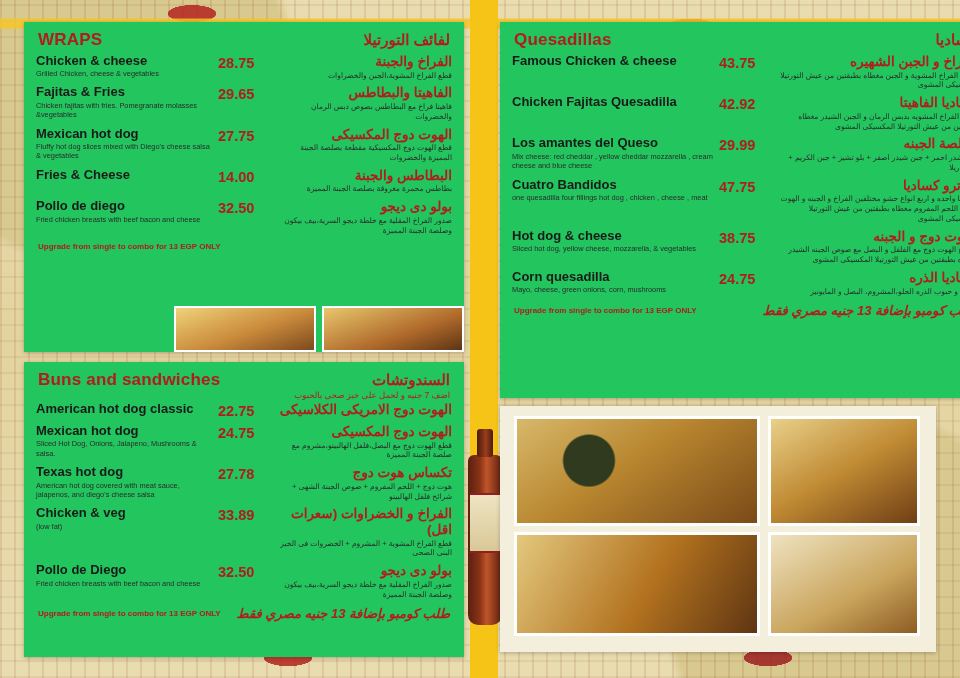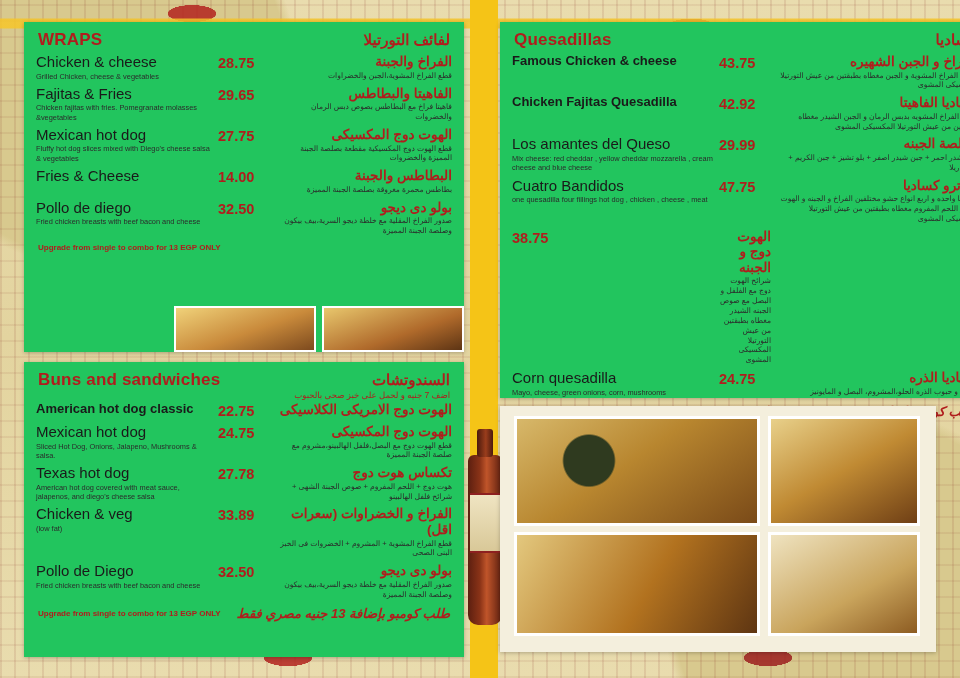--- a/index.html
+++ b/index.html
@@ -84,21 +84,21 @@
   .items{padding:2px 12px 0 12px;}
   .item{
     display:grid;
     grid-template-columns: 1fr 52px 1fr;
     column-gap:6px;
     margin-bottom:5px;
     align-items:start;
   }
   .en{min-width:0;}
   .en .name{
-    font-size:15px;font-weight:normal;color:#1a1a1a;line-height:1.1;
+    font-size:13px;font-weight:bold;color:#1a1a1a;line-height:1.1;
   }
   .en .name.small{font-size:13px;font-weight:bold;}
   .en .desc{
     font-size:7.4px;color:#2b2b2b;line-height:1.25;margin-top:1px;
   }
   .price{
     font-size:14.5px;font-weight:bold;color:#b01d1d;text-align:left;
     padding-top:1px;white-space:nowrap;
   }
   .ar{direction:rtl;text-align:right;min-width:0;}
@@ -352,20 +352,24 @@
         <div class="desc">one quesadilla four fillings hot dog , chicken , cheese , meat</div>
       </div>
       <div class="price">47.75</div>
       <div class="ar">
         <div class="name">كواترو كساديا</div>
         <div class="desc">كساديا واحده و اربع انواع حشو مختلفين الفراخ و الجبنه و الهوت دوج و اللحم المفروم مغطاه بطبقتين من عيش التورتيلا المكسيكى المشوى</div>
       </div>
     </div>
 
     <div class="item">
+      <div class="en">
+        <div class="name">Hot dog &amp; cheese</div>
+        <div class="desc">Sliced hot dog, yellow cheese, mozzarella, &amp; vegetables</div>
+      </div>
       <div class="price">38.75</div>
       <div class="ar">
         <div class="name">الهوت دوج و الجبنه</div>
         <div class="desc">شرائح الهوت دوج مع الفلفل و البصل مع صوص الجبنه الشيدر مغطاه بطبقتين من عيش التورتيلا المكسيكى المشوى</div>
       </div>
     </div>
 
     <div class="item">
       <div class="en">
         <div class="name">Corn quesadilla</div>

